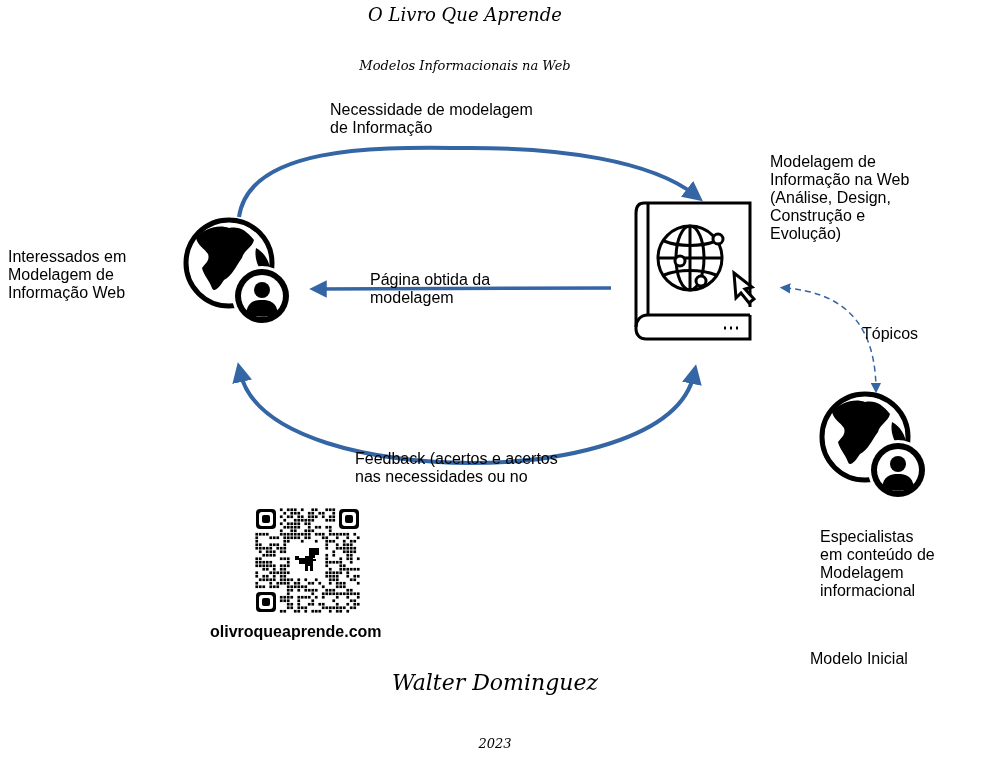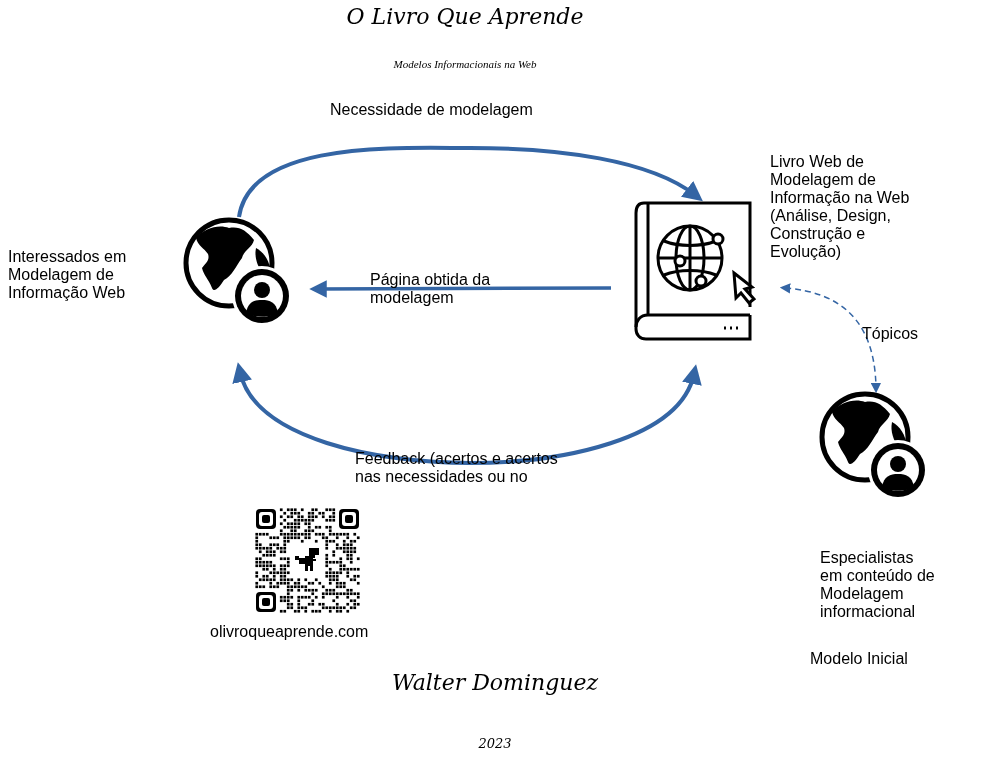--- a/index.html
+++ b/index.html
@@ -6,22 +6,22 @@
     body { width: 998px; height: 760px; position: relative; overflow: hidden;
            font-family: "Liberation Sans", sans-serif; color: #000; }
     .abs { position: absolute; }
     .script { font-family: "DejaVu Serif", serif; font-style: italic; text-align: center; white-space: nowrap; }
     .label { font-size: 16px; line-height: 18px; text-align: left; }
     #canvas { position: absolute; left: 0; top: 0; width: 998px; height: 760px; }
   </style>
 </head>
 <body>
 
-<div class="abs script" style="left:300px; top:4px; width:330px; font-size:22px;">O Livro Que Aprende</div>
-<div class="abs script" style="left:300px; top:58px; width:330px; font-size:11px;font-family:Liberation Serif, serif;">Modelos Informacionais na Web</div>
+<div class="abs script" style="left:300px; top:4px; width:330px; font-size:18px;">O Livro Que Aprende</div>
+<div class="abs script" style="left:300px; top:58px; width:330px; font-size:13px;">Modelos Informacionais na Web</div>
 
 <svg id="canvas" viewBox="0 0 998 760">
   <defs>
     <marker id="ah" viewBox="0 0 10 10" refX="5" refY="5" markerWidth="5" markerHeight="5" orient="auto-start-reverse">
       <path d="M0,0 L10,5 L0,10 z" fill="#3465a4"></path>
     </marker>
     <marker id="ahs" viewBox="0 0 10 10" refX="5" refY="5" markerWidth="7" markerHeight="7" orient="auto-start-reverse">
       <path d="M0,0 L10,5 L0,10 z" fill="#3465a4"></path>
     </marker>
   </defs>
@@ -474,49 +474,49 @@
   </g>
 </svg>
 
 <div class="abs label" style="left:8px; top:248px; width:170px;">
   <div>Interessados em</div>
   <div>Modelagem de</div>
   <div>Informação Web</div>
 </div>
 
 <div class="abs label" style="left:770px; top:153px; width:180px;">
-  <div>Livro Web de</div>
   <div>Modelagem de</div>
   <div>Informação na Web</div>
   <div>(Análise, Design,</div>
   <div>Construção e</div>
   <div>Evolução)</div>
 </div>
 
-<div class="abs label" style="left:820px; top:528px; width:150px;margin-top:21px;">
+<div class="abs label" style="left:820px; top:528px; width:150px;">
   <div>Especialistas</div>
   <div>em conteúdo de</div>
   <div>Modelagem</div>
   <div>informacional</div>
 </div>
 
 <div class="abs label" style="left:330px; top:101px; width:260px;">
   <div>Necessidade de modelagem</div>
+  <div>de Informação</div>
 </div>
 
 <div class="abs label" style="left:370px; top:271px; width:160px;">
   <div>Página obtida da</div>
   <div>modelagem</div>
 </div>
 
 <div class="abs label" style="left:355px; top:450px; width:250px;">
   <div>Feedback (acertos e acertos</div>
   <div>nas necessidades ou no</div>
 </div>
 
 <div class="abs label" style="left:862px; top:325px; width:70px;">Tópicos</div>
 
-<div class="abs label" style="left:210px; top:623px; width:200px;">olivroqueaprende.com</div>
+<div class="abs label" style="left:210px; top:623px; width:200px;font-weight:bold;">olivroqueaprende.com</div>
 
 <div class="abs label" style="left:810px; top:650px; width:135px;">Modelo Inicial</div>
 
 <div class="abs script" style="left:360px; top:670px; width:270px; font-size:22px;">Walter Dominguez</div>
 <div class="abs script" style="left:450px; top:724px; width:90px; font-size:13px;margin-top:12px;">2023</div>
 
 </body></html>

